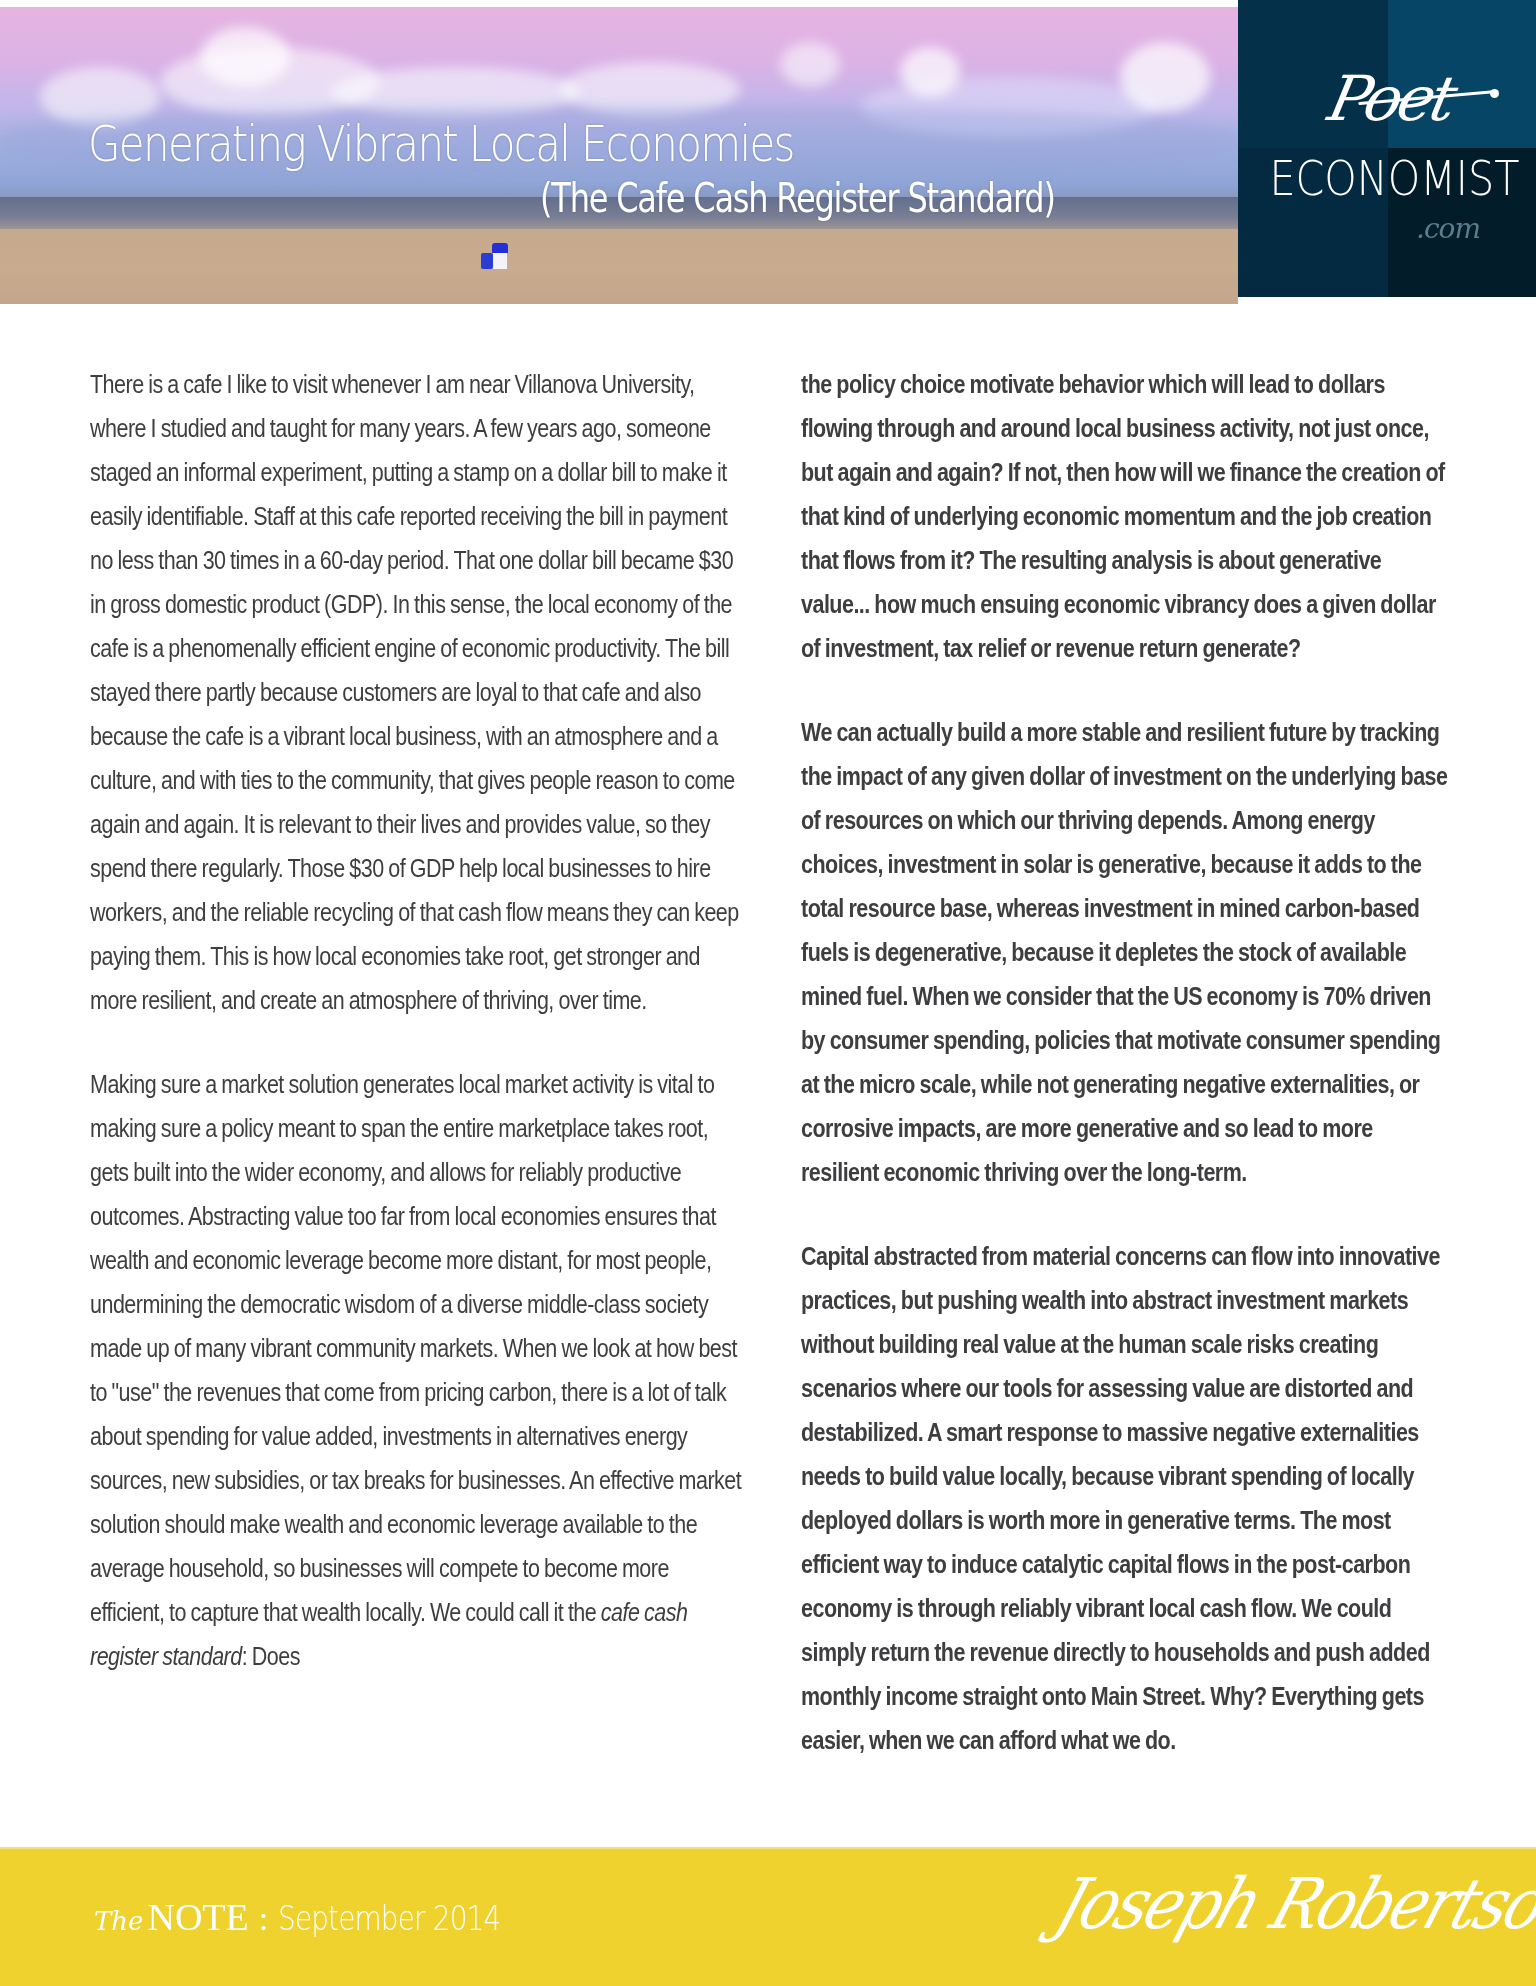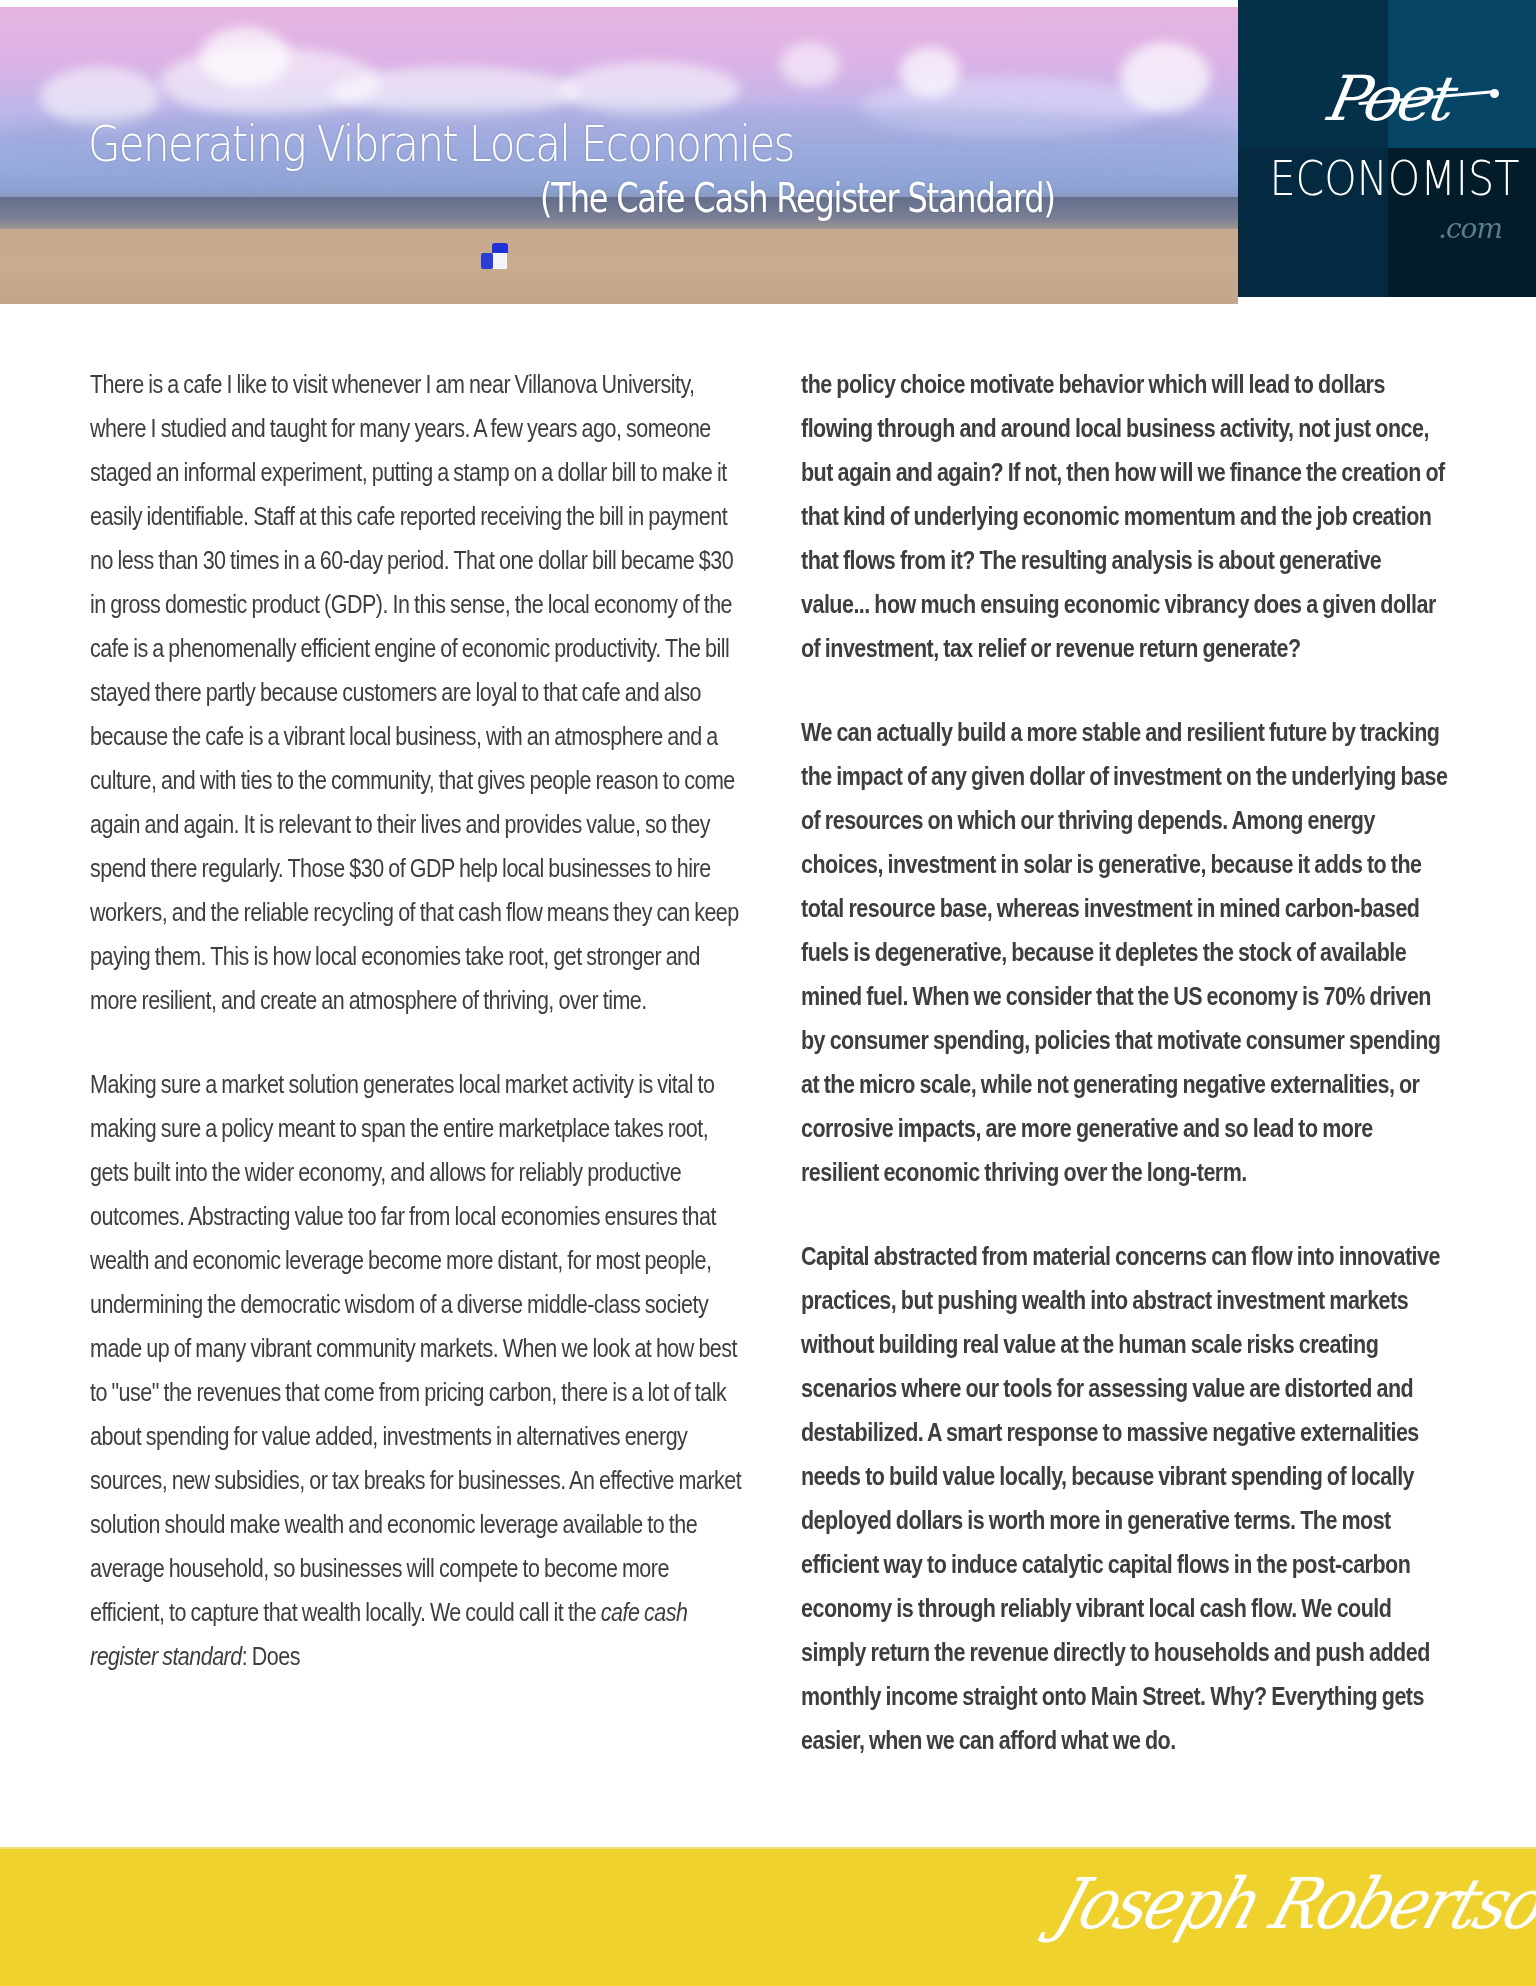--- a/index.html
+++ b/index.html
@@ -63,21 +63,21 @@
     .logo-poet-dot { position: absolute; left: 252px; top: 89px; width: 9px; height: 9px; background: #ffffff; border-radius: 50%; }
     .logo-economist {
       position: absolute; left: 12px; top: 150px; width: 278px;
       font-family: "DejaVu Sans", sans-serif; font-weight: 300;
       font-size: 48px; color: #ffffff; letter-spacing: 0px; text-align: center;
       transform: scaleX(0.86); transform-origin: center center;
     }
     .logo-com {
       position: absolute; left: 178px; top: 212px;
       font-family: "DejaVu Serif", serif; font-style: italic;
-      font-size: 28px; color: #5b7c8f; letter-spacing: -1px; margin-left: 22px;
+      font-size: 28px; color: #5b7c8f; letter-spacing: -1px;
     }
 
     
     .col {
       position: absolute; top: 362px; width: 660px;
       font-family: "Liberation Sans", sans-serif;
       font-size: 25px; line-height: 44px; color: #3e3e40;
       letter-spacing: -0.6px; word-spacing: -1px;
     }
     .col.left { left: 90px; }
@@ -155,14 +155,17 @@
 
 <div class="col right">
   <div class="inner">
     <p>the policy choice motivate behavior which will lead to dollars flowing through and around local business activity, not just once, but again and again? If not, then how will we finance the creation of that kind of underlying economic momentum and the job creation that flows from it?  The resulting analysis is about generative value... how much ensuing economic vibrancy does a given dollar of investment, tax relief or revenue return generate?</p>
     <p>We can actually build a more stable and resilient future by tracking the impact of any given dollar of investment on the underlying base of resources on which our thriving depends. Among energy choices, investment in solar is generative, because it adds to the total resource base, whereas investment in mined carbon-based fuels is degenerative, because it depletes the stock of available mined fuel. When we consider that the US economy is 70% driven by consumer spending, policies that motivate consumer spending at the micro scale, while not generating negative externalities, or corrosive impacts, are more generative and so lead to more resilient economic thriving over the long-term.</p>
     <p>Capital abstracted from material concerns can flow into innovative practices, but pushing wealth into abstract investment markets without building real value at the human scale risks creating scenarios where our tools for assessing value are distorted and destabilized. A smart response to massive negative externalities needs to build value locally, because vibrant spending of locally deployed dollars is worth more in generative terms. The most efficient way to induce catalytic capital flows in the post-carbon economy is through reliably vibrant local cash flow. We could simply return the revenue directly to households and push added monthly income straight onto Main Street. Why? Everything gets easier, when we can afford what we do.</p>
   </div>
 </div>
 
 <div class="footer">
+  <div class="footer-note">
+    <span class="footer-the">The</span><span class="footer-label">NOTE</span><span class="footer-sep">:</span><span class="footer-date">September 2014</span>
+  </div>
   <div class="signature">Joseph Robertson</div>
 </div>
 
 </body></html>

